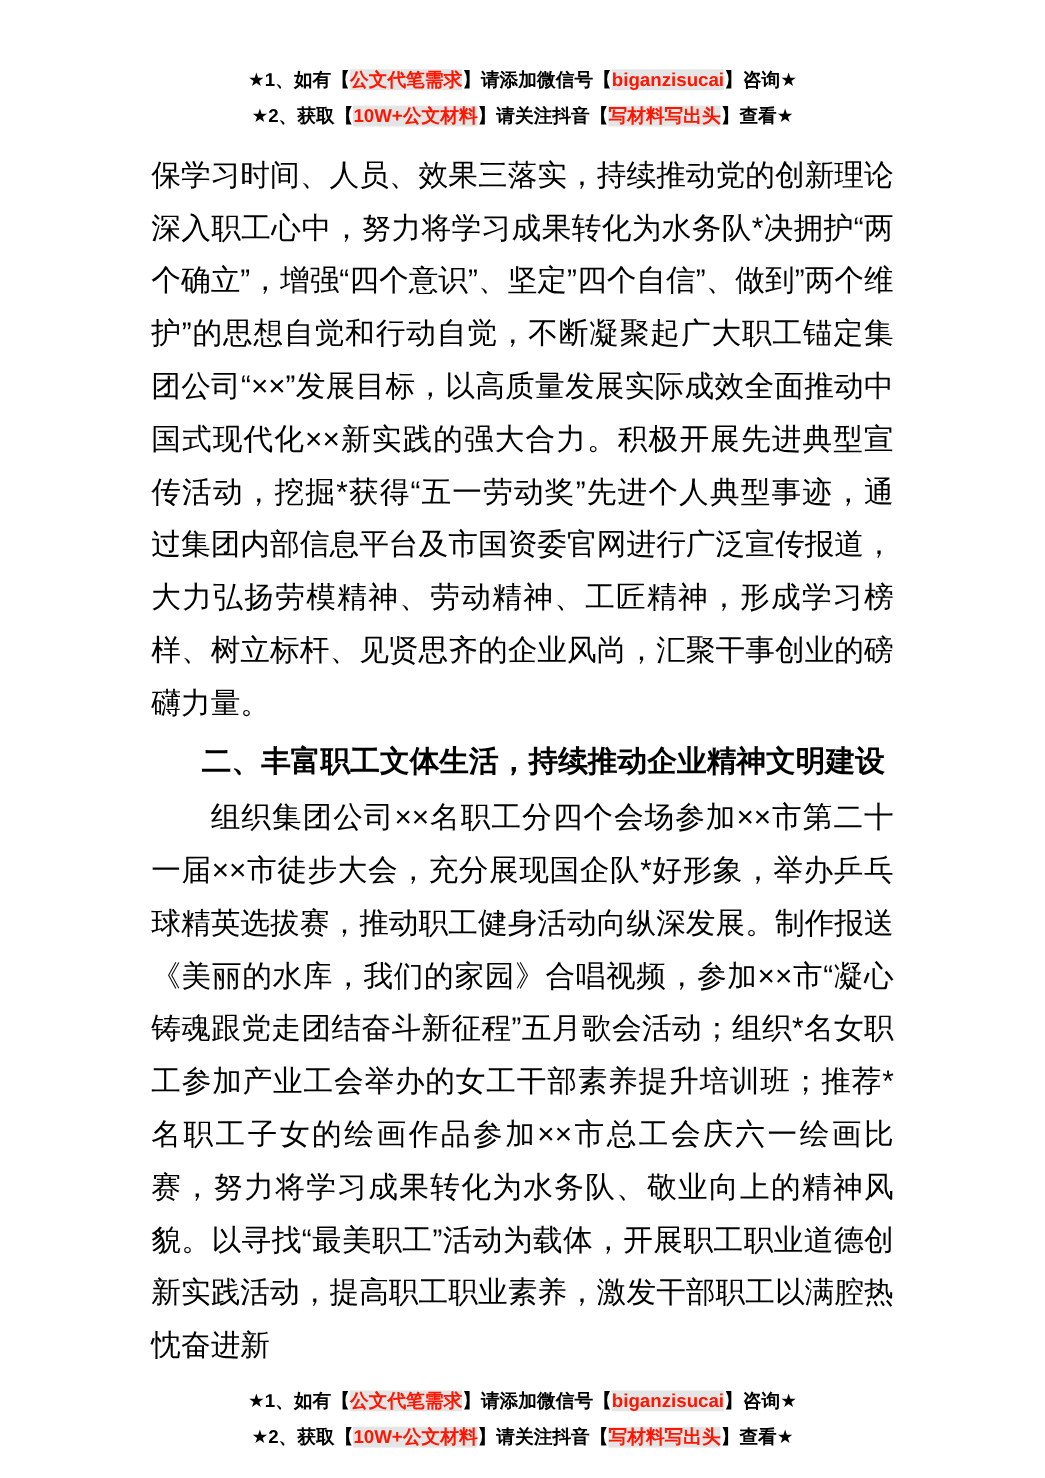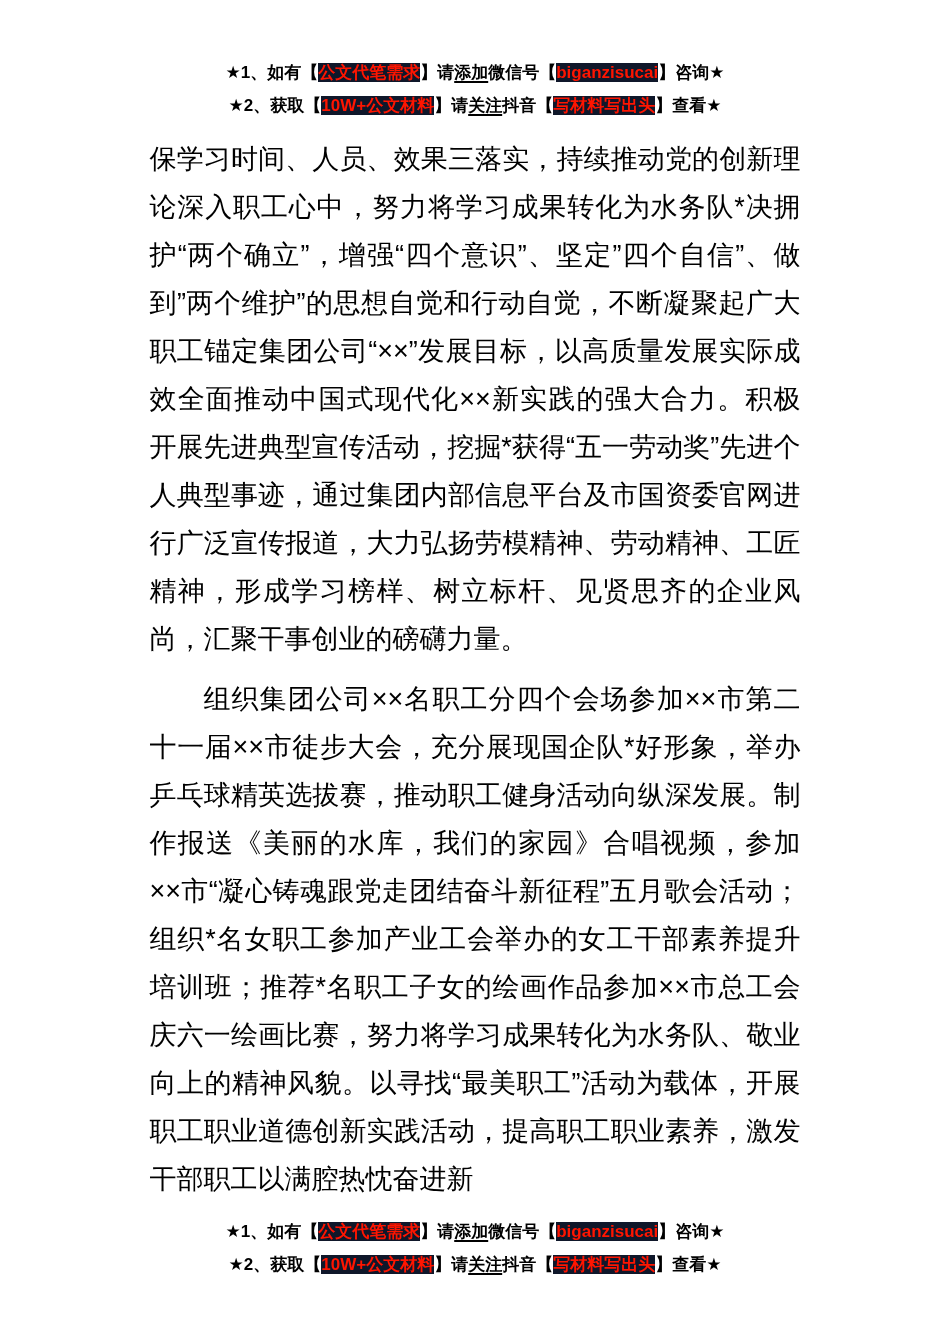--- a/index.html
+++ b/index.html
@@ -17,43 +17,42 @@
   .promo {
     text-align: center;
     font-size: 17px;
     font-weight: bold;
     line-height: 33px;
     color: #000000;
     white-space: nowrap;
   }
   .promo-top { padding-top: 56px; }
   .promo-bottom { margin-top: 10px; }
-  .hl { background: #0f172a; }
+  .hl { background: #e5e5e5; }
   .red { color: #ff1500; }
   .u-black {
-    text-decoration: underline;
     text-decoration-color: #000000;
     text-underline-offset: 3px;
     text-decoration-thickness: 1.5px;
   }
   .u-red {
     text-decoration-color: #ff1500;
     text-underline-offset: 3px;
     text-decoration-thickness: 1.5px;
   }
   
   .doc-body {
     width: 675px;
     margin: 13px auto 0 auto;
     font-size: 27px;
     line-height: 48px;
     text-align: justify;
     color: #000000;
   }
-  .para { margin: 12px; }
+  .para { margin: 0; }
   .para-indent { text-indent: 2em; }
   .heading {
     font-size: 27px;
     font-weight: bold;
     line-height: 48px;
     margin: 5px 0 3px 0;
     text-indent: 1.7em;
     text-align: left;
   }
 </style>
@@ -66,20 +65,21 @@
     <div class="promo-line">
       <span>★1、如有【</span><span class="hl red">公文代笔需求</span><span>】请</span><span class="u-black">添加</span><span>微信号【</span><span class="hl red u-red">biganzisucai</span><span>】咨询★</span>
     </div>
     <div class="promo-line">
       <span>★2、获取【</span><span class="hl red">10W+公文材料</span><span>】请</span><span class="u-black">关注</span><span>抖音【</span><span class="hl red u-red">写材料写出头</span><span>】查看★</span>
     </div>
   </div>
 
   <div class="doc-body">
     <p class="para">保学习时间、人员、效果三落实，持续推动党的创新理论深入职工心中，努力将学习成果转化为水务队*决拥护“两个确立”，增强“四个意识”、坚定”四个自信”、做到”两个维护”的思想自觉和行动自觉，不断凝聚起广大职工锚定集团公司“××”发展目标，以高质量发展实际成效全面推动中国式现代化××新实践的强大合力。积极开展先进典型宣传活动，挖掘*获得“五一劳动奖”先进个人典型事迹，通过集团内部信息平台及市国资委官网进行广泛宣传报道，大力弘扬劳模精神、劳动精神、工匠精神，形成学习榜样、树立标杆、见贤思齐的企业风尚，汇聚干事创业的磅礴力量。</p>
+    <h2 class="heading">二、丰富职工文体生活，持续推动企业精神文明建设</h2>
     <p class="para para-indent">组织集团公司××名职工分四个会场参加××市第二十一届××市徒步大会，充分展现国企队*好形象，举办乒乓球精英选拔赛，推动职工健身活动向纵深发展。制作报送《美丽的水库，我们的家园》合唱视频，参加××市“凝心铸魂跟党走团结奋斗新征程”五月歌会活动；组织*名女职工参加产业工会举办的女工干部素养提升培训班；推荐*名职工子女的绘画作品参加××市总工会庆六一绘画比赛，努力将学习成果转化为水务队、敬业向上的精神风貌。以寻找“最美职工”活动为载体，开展职工职业道德创新实践活动，提高职工职业素养，激发干部职工以满腔热忱奋进新</p>
   </div>
 
   <div class="promo promo-bottom">
     <div class="promo-line">
       <span>★1、如有【</span><span class="hl red">公文代笔需求</span><span>】请</span><span class="u-black">添加</span><span>微信号【</span><span class="hl red u-red">biganzisucai</span><span>】咨询★</span>
     </div>
     <div class="promo-line">
       <span>★2、获取【</span><span class="hl red">10W+公文材料</span><span>】请</span><span class="u-black">关注</span><span>抖音【</span><span class="hl red u-red">写材料写出头</span><span>】查看★</span>
     </div>

